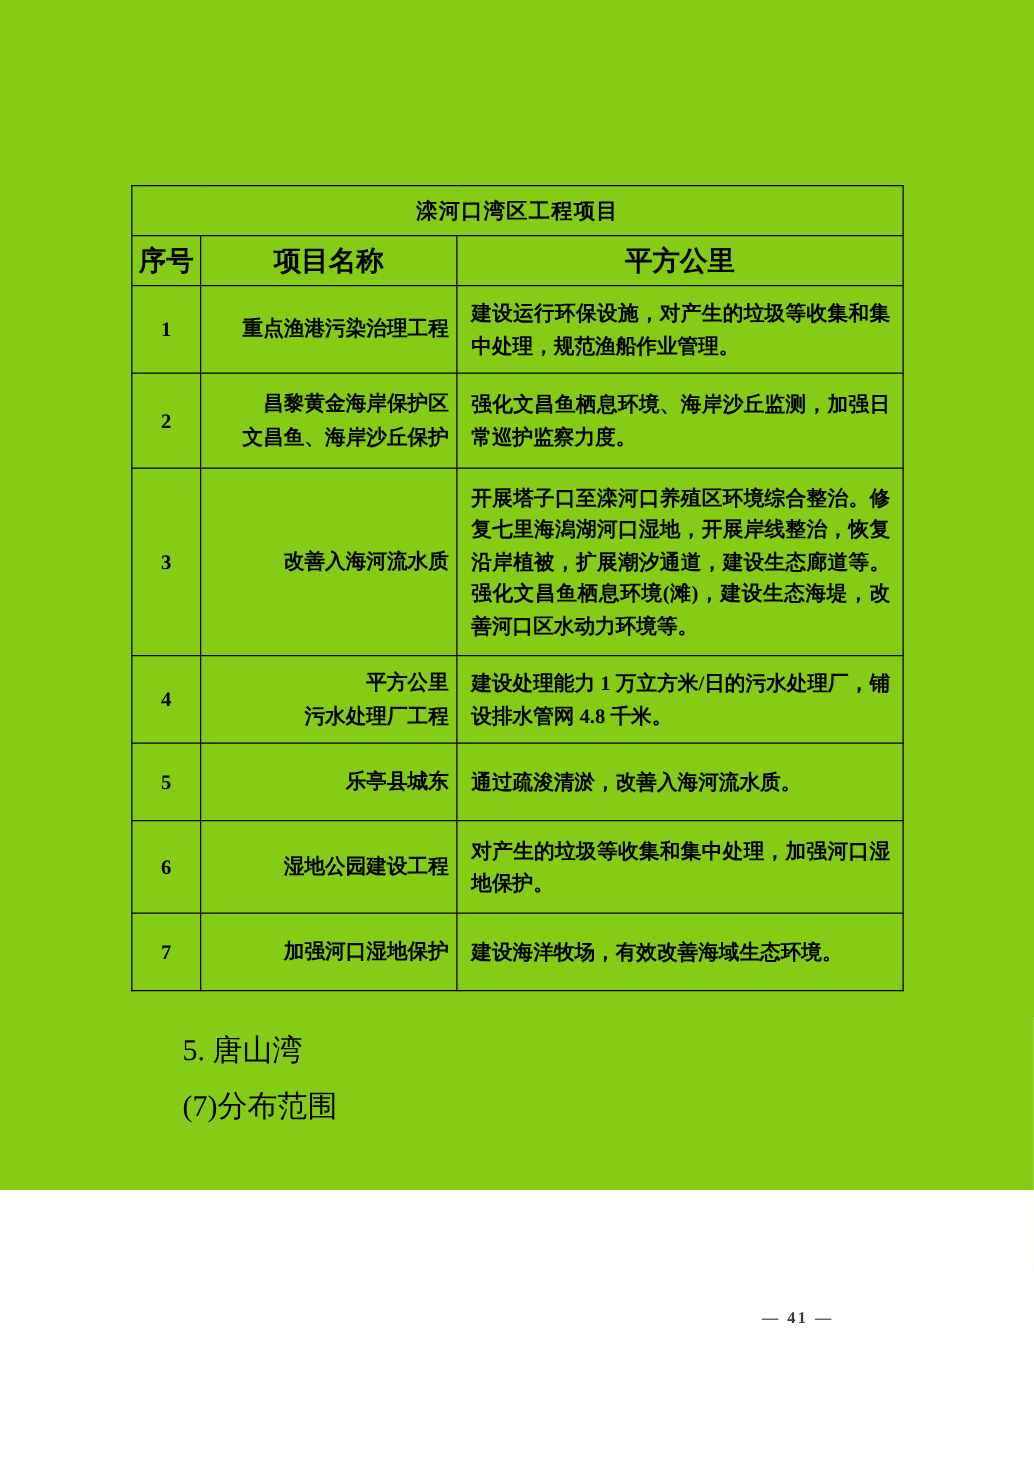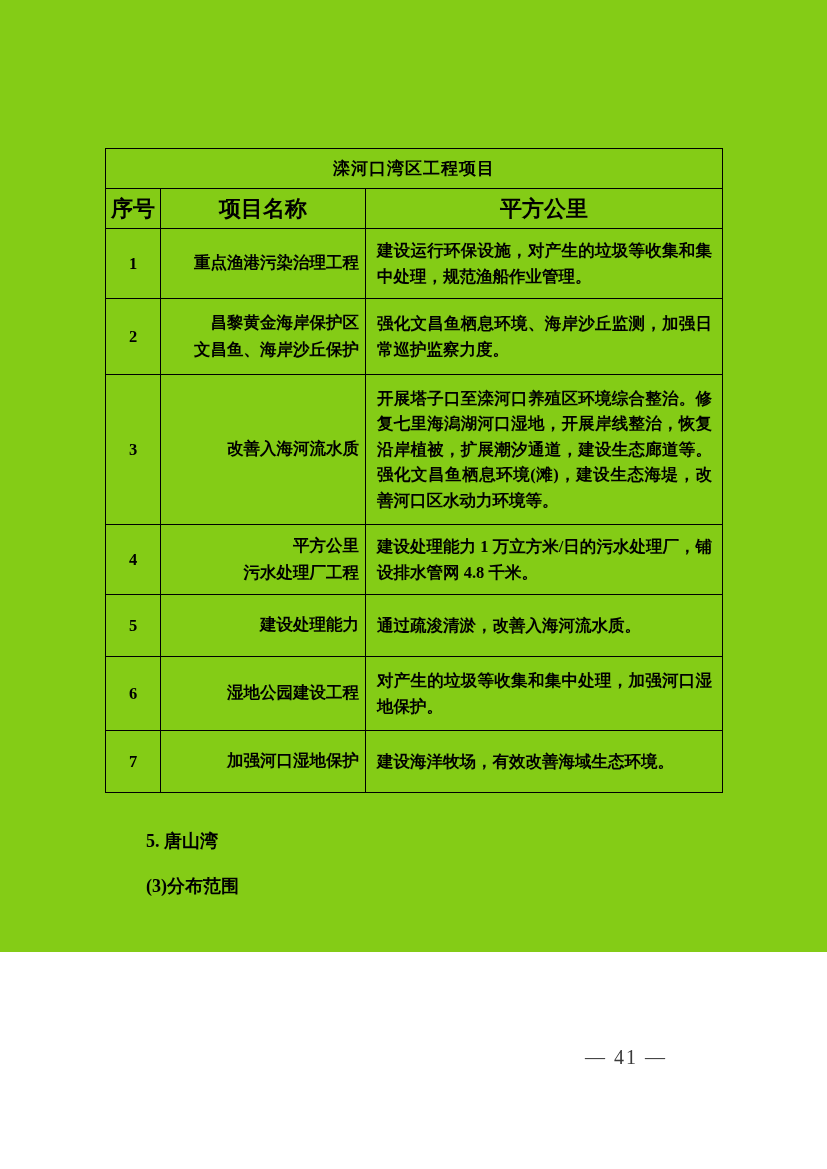--- a/index.html
+++ b/index.html
@@ -50,39 +50,40 @@
     text-align: justify;
   }
   tr.row-1 { height: 70px; }
   tr.row-2 { height: 76px; }
   tr.row-3 { height: 150px; }
   tr.row-4 { height: 70px; }
   tr.row-5 { height: 62px; }
   tr.row-6 { height: 74px; }
   tr.row-7 { height: 62px; }
 
-  .section { margin-top: 26px; font-size: 18px; font-weight: bold; }
+  .section { margin-top: 26px; font-size: 24px; }
   .section .heading {
     padding-left: 41px;
     line-height: 45px;
     margin-bottom: 0;
   }
   .section .para {
     line-height: 45px;
     text-indent: 41px;
     text-align: justify;
     margin-top: 0;
   }
   .page-number {
     position: absolute;
     top: 1046px;
     right: 160px;
-    font-size: 20px;
+    font-size: 13px;
     color: #3a3a3a;
     letter-spacing: 2px;
+    font-weight: bold;
   }
 </style>
 </head>
 <body>
 
 <div class="page">
   <div class="content">
 
     <table class="projects">
       <colgroup>
@@ -117,37 +118,37 @@
         <td class="cell-content">开展塔子口至滦河口养殖区环境综合整治。修复七里海潟湖河口湿地，开展岸线整治，恢复沿岸植被，扩展潮汐通道，建设生态廊道等。强化文昌鱼栖息环境(滩)，建设生态海堤，改善河口区水动力环境等。</td>
       </tr>
       <tr class="data-row row-4">
         <td class="cell-no">4</td>
         <td class="cell-name">平方公里
 污水处理厂工程</td>
         <td class="cell-content">建设处理能力 1 万立方米/日的污水处理厂，铺设排水管网 4.8 千米。</td>
       </tr>
       <tr class="data-row row-5">
         <td class="cell-no">5</td>
-        <td class="cell-name">建设处理能力</td>
+        <td class="cell-name">乐亭县城东</td>
         <td class="cell-content">通过疏浚清淤，改善入海河流水质。</td>
       </tr>
       <tr class="data-row row-6">
         <td class="cell-no">6</td>
         <td class="cell-name">湿地公园建设工程</td>
         <td class="cell-content">对产生的垃圾等收集和集中处理，加强河口湿地保护。</td>
       </tr>
       <tr class="data-row row-7">
         <td class="cell-no">7</td>
         <td class="cell-name">加强河口湿地保护</td>
         <td class="cell-content">建设海洋牧场，有效改善海域生态环境。</td>
       </tr>
     </tbody>
       </table>
 
     <div class="section">
       <p class="heading">5. 唐山湾</p>
-      <p class="heading">(3)分布范围</p>
+      <p class="heading">(7)分布范围</p>
     </div>
 
   </div>
 
   <div class="page-number">— 41 —</div>
 </div>
 
 </body></html>

